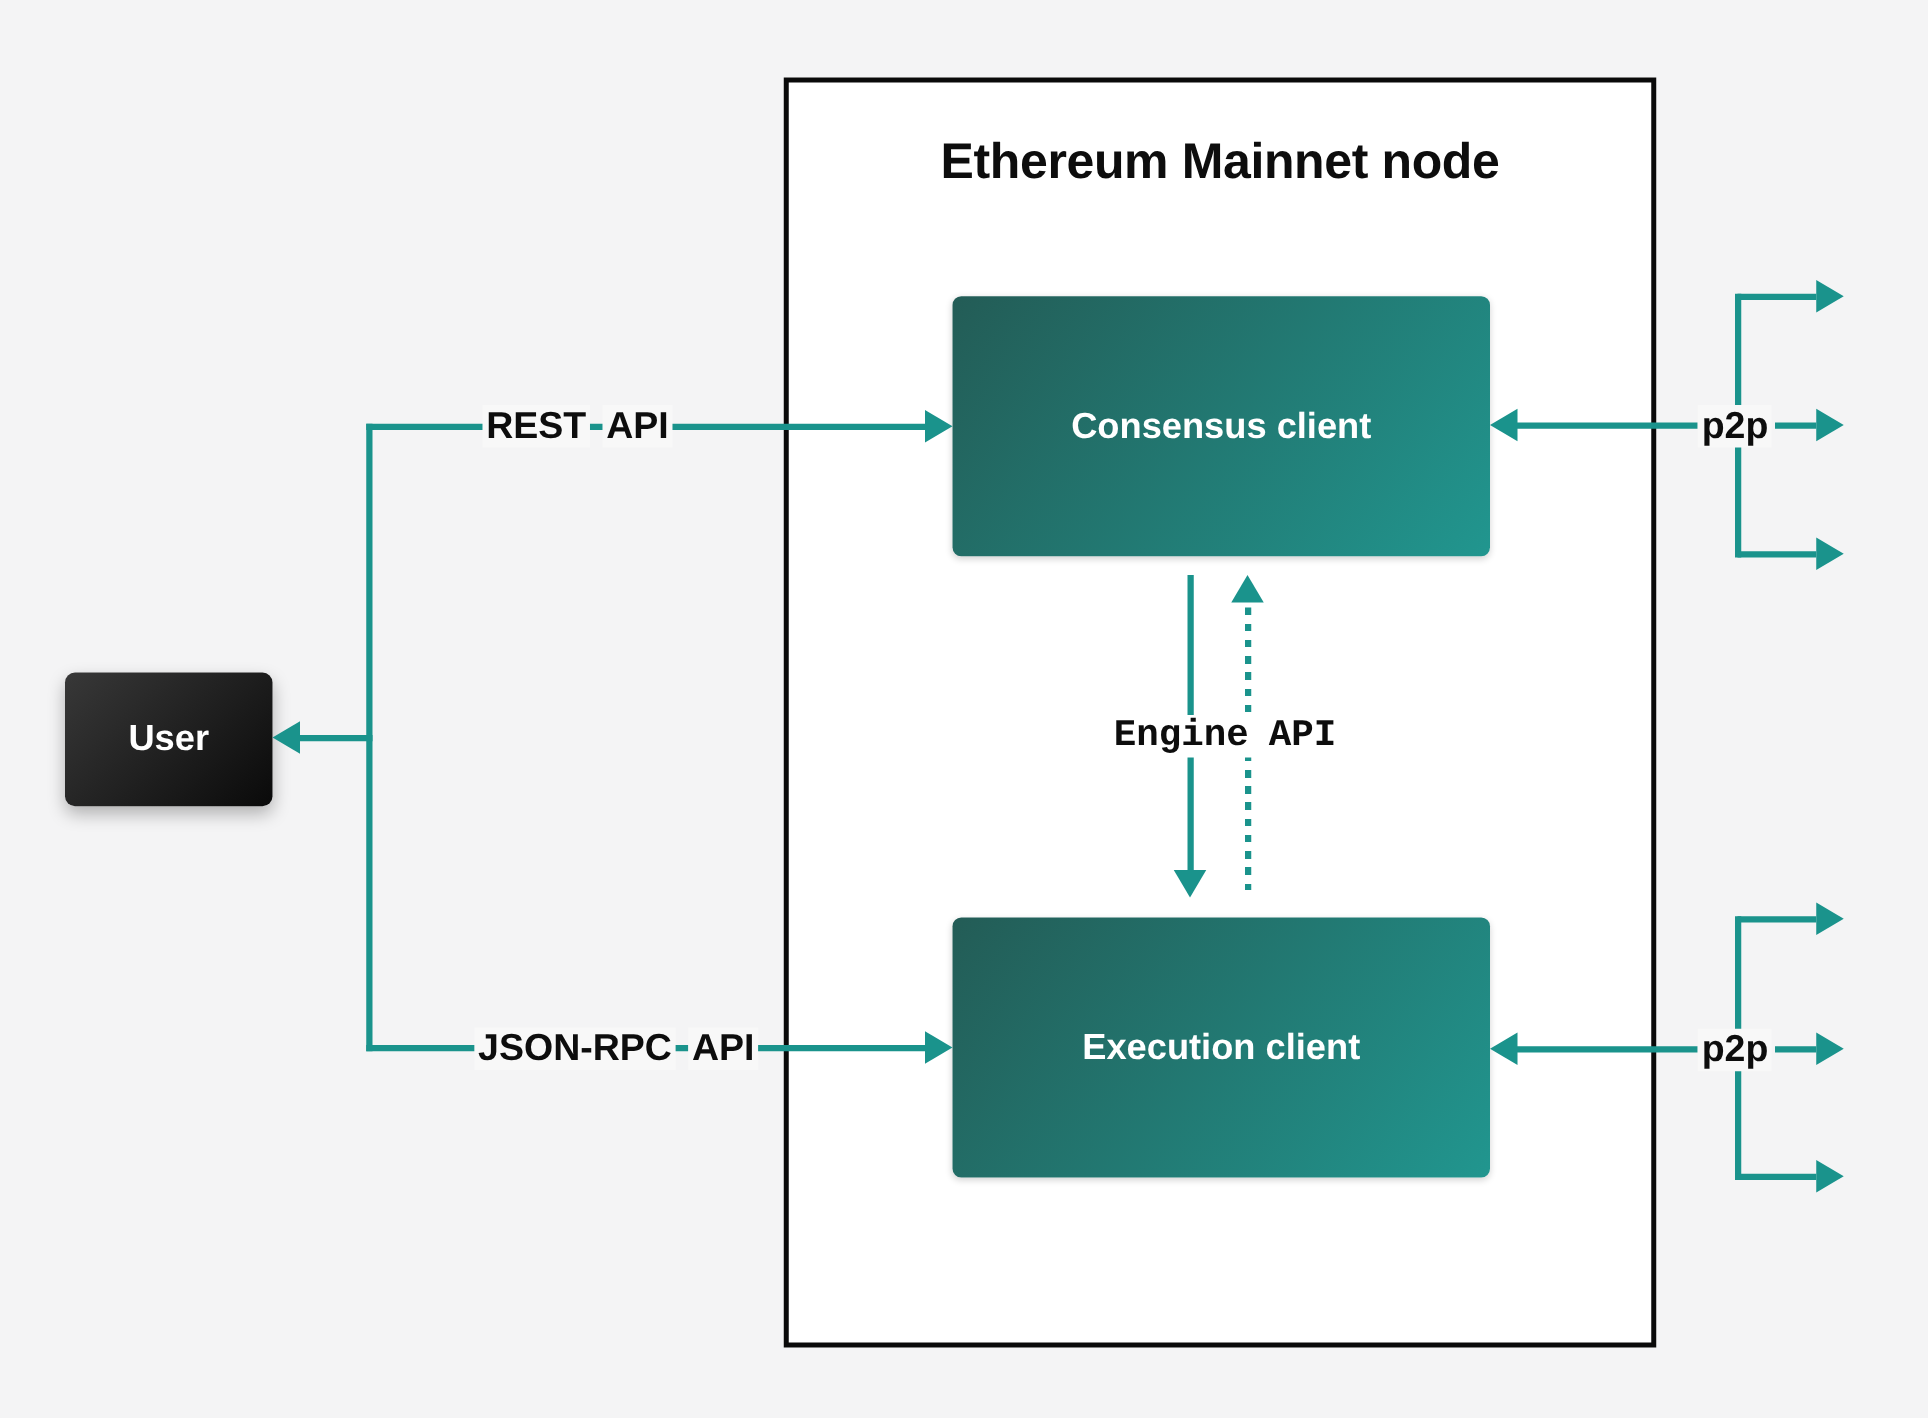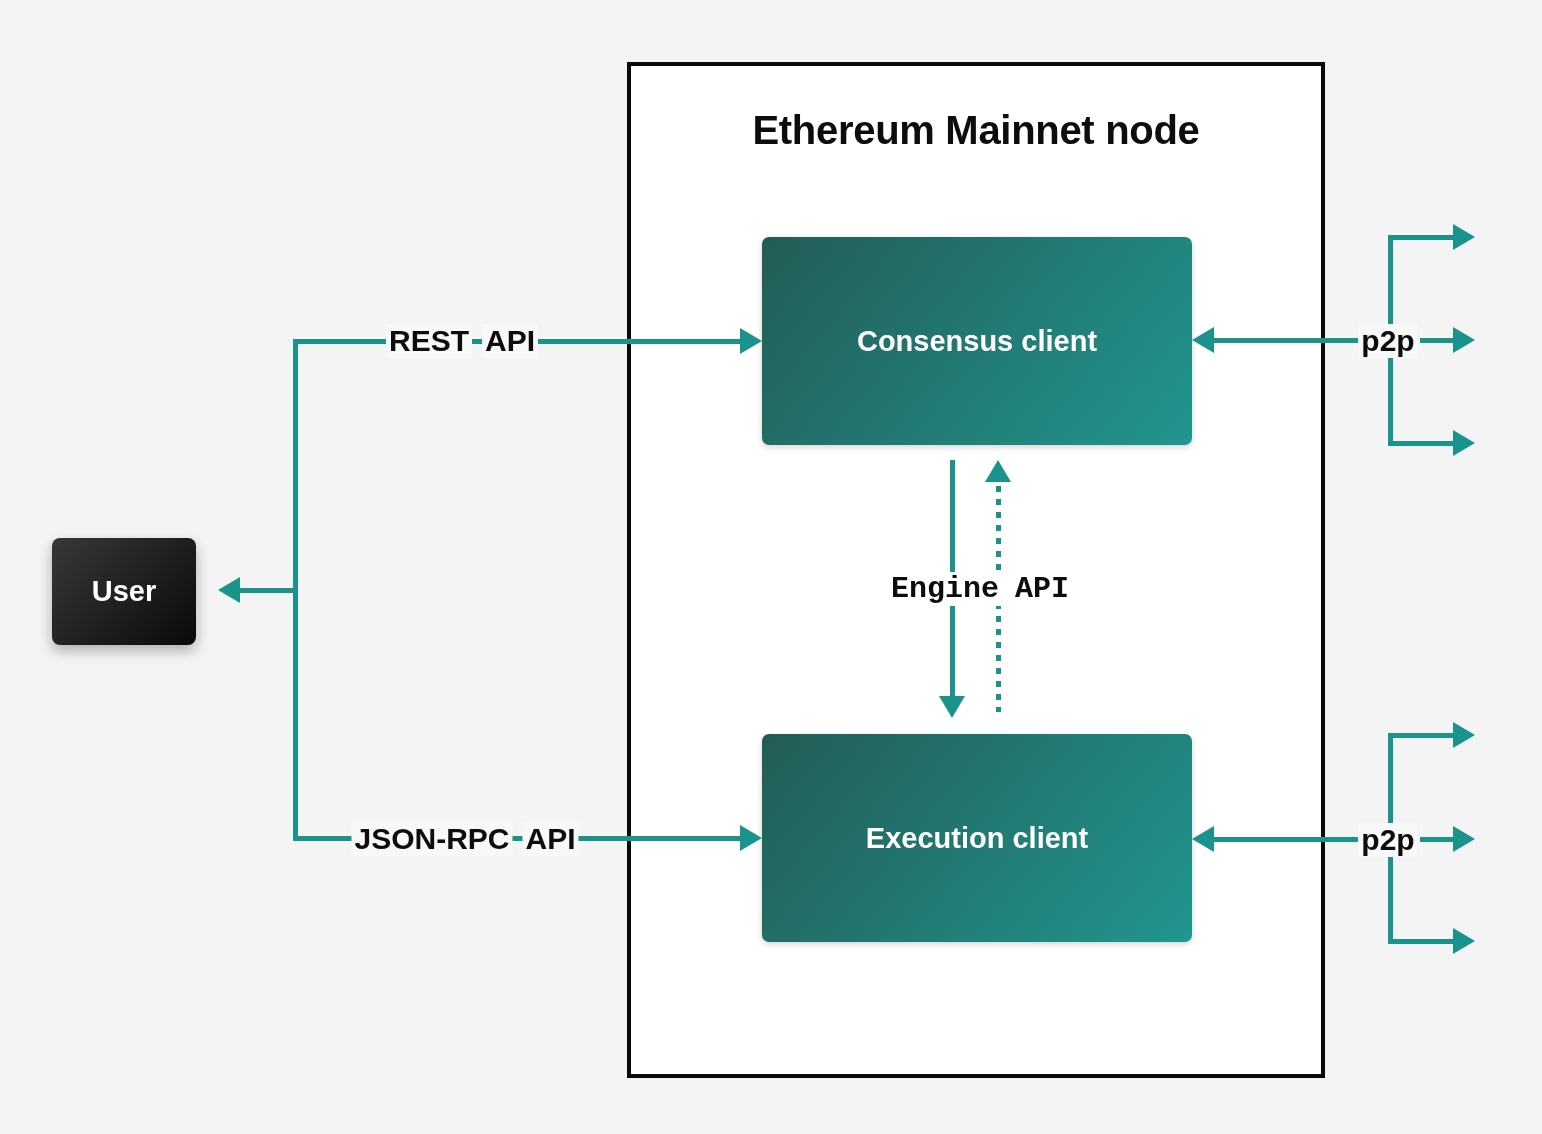--- a/index.html
+++ b/index.html
@@ -23,21 +23,21 @@
     background:var(--node-background);border:4px solid var(--node-border);z-index:1;}
   .title{position:absolute;left:976px;top:130px;transform:translate(-50%,-50%);
     font-size:40px;font-weight:700;color:var(--label-text);white-space:nowrap;z-index:2;letter-spacing:-.3px;}
 
   
   .client-box{position:absolute;width:430px;height:208px;border-radius:7px;
     background:linear-gradient(130deg,var(--client-gradient-start) 0%,var(--client-gradient-end) 100%);
     display:flex;align-items:center;justify-content:center;z-index:2;
     box-shadow:0 2px 6px rgba(0,0,0,.18);}
   .client-box span{color:var(--client-text);font-size:29px;font-weight:700;white-space:nowrap;}
-  .user-box{position:absolute;left:52px;top:538px;width:144px;height:107px;border-radius:8px;
+  .user-box{position:absolute;left:52px;top:538px;width:166px;height:107px;border-radius:8px;
     background:linear-gradient(135deg,var(--user-gradient-start) 0%,var(--user-gradient-end) 100%);
     display:flex;align-items:center;justify-content:center;z-index:2;
     box-shadow:0 6px 14px rgba(0,0,0,.28);}
   .user-box span{color:#ffffff;font-size:29px;font-weight:700;}
 
   
   .hline{position:absolute;height:5px;background:var(--connector-teal);z-index:3;}
   .vline{position:absolute;width:5px;background:var(--connector-teal);z-index:3;}
   .vline.dotted{background:repeating-linear-gradient(to bottom,var(--connector-teal) 0 6px,transparent 6px 13px);}
 
@@ -104,21 +104,21 @@
   <div class="ah ah-right" style="left:1453px;top:928px"></div>
   <div class="hline" style="left:1212px;top:837px;width:146px"></div>
   <div class="ah ah-left" style="left:1192px;top:826px"></div>
   <div class="hline" style="left:1420px;top:837px;width:33px"></div>
   <div class="ah ah-right" style="left:1453px;top:826px"></div>
 
   <div class="word-label" style="left:462px;top:341px">
     <span class="w halo-out">REST</span>
     <span class="w halo-out">API</span>
   </div>
-  <div class="word-label" style="left:465px;top:839px">
+  <div class="word-label" style="left:493px;top:839px">
     <span class="w halo-out">JSON-RPC</span>
     <span class="w halo-out">API</span>
   </div>
   <div class="word-label" style="left:980px;top:589px">
     <span class="w halo-in">Engine</span>
     <span class="w halo-in">API</span>
   </div>
   <div class="word-label" style="left:1388px;top:341px">
     <span class="w halo-out">p2p</span>
   </div>

